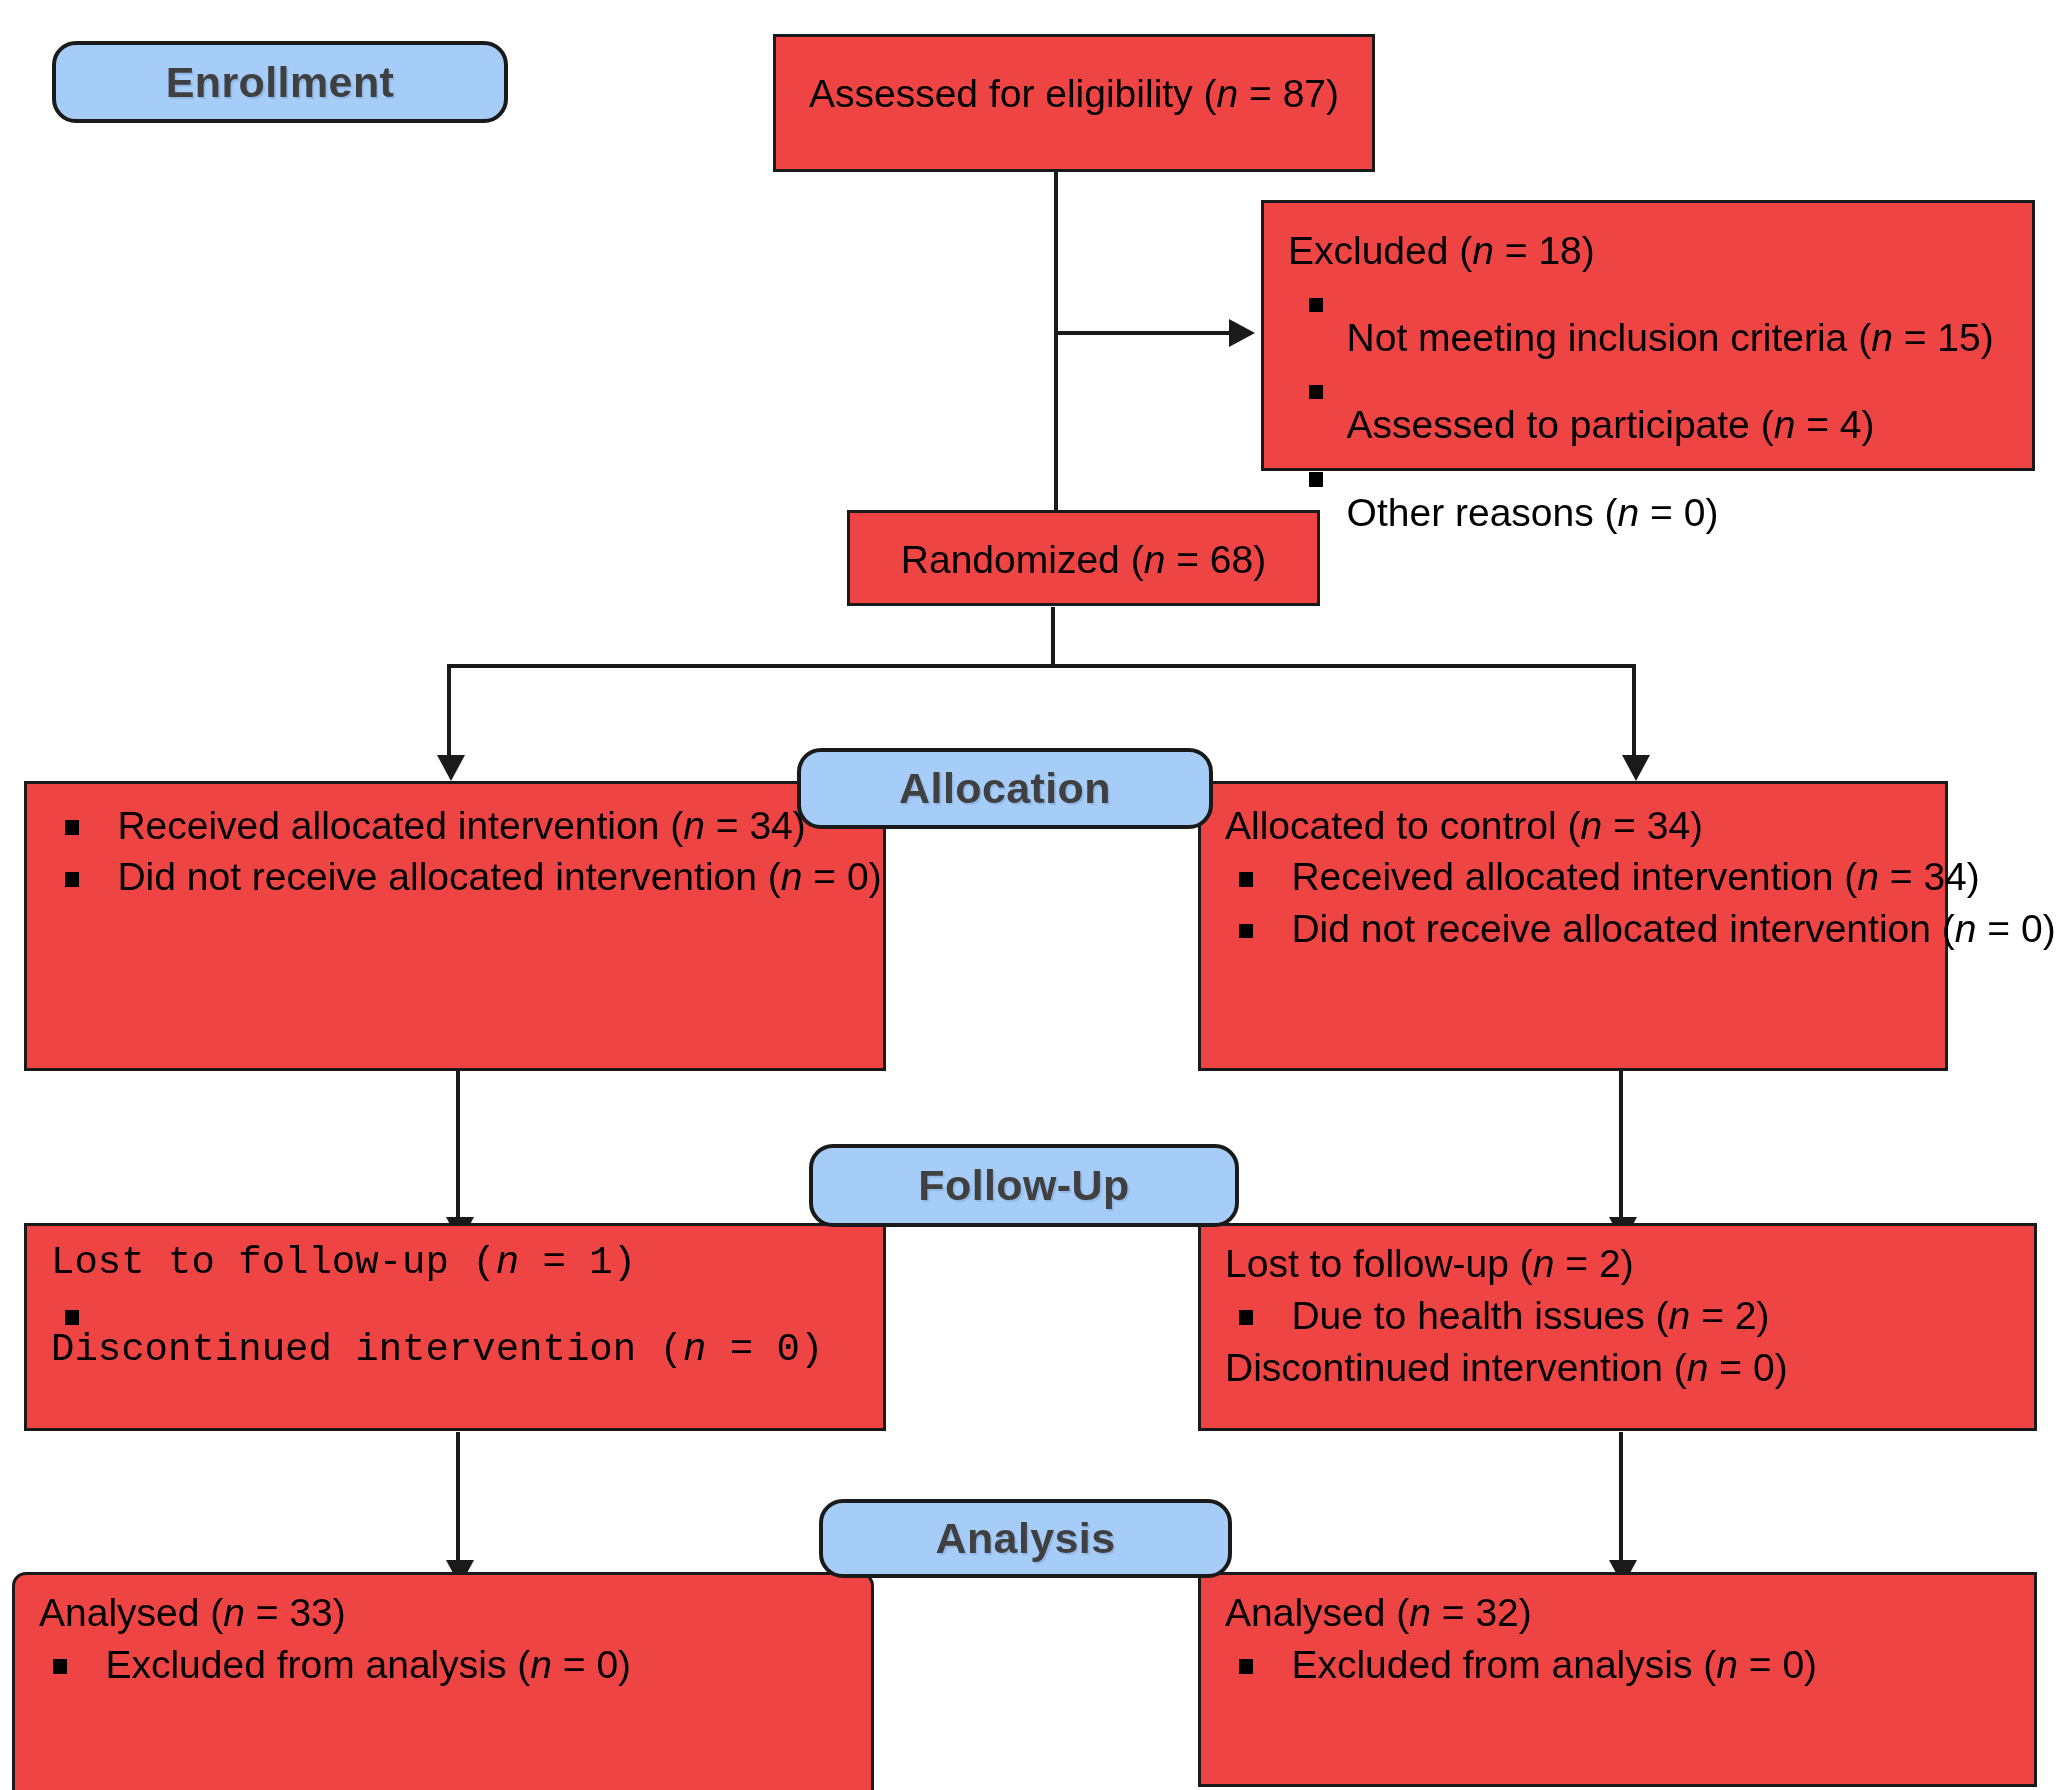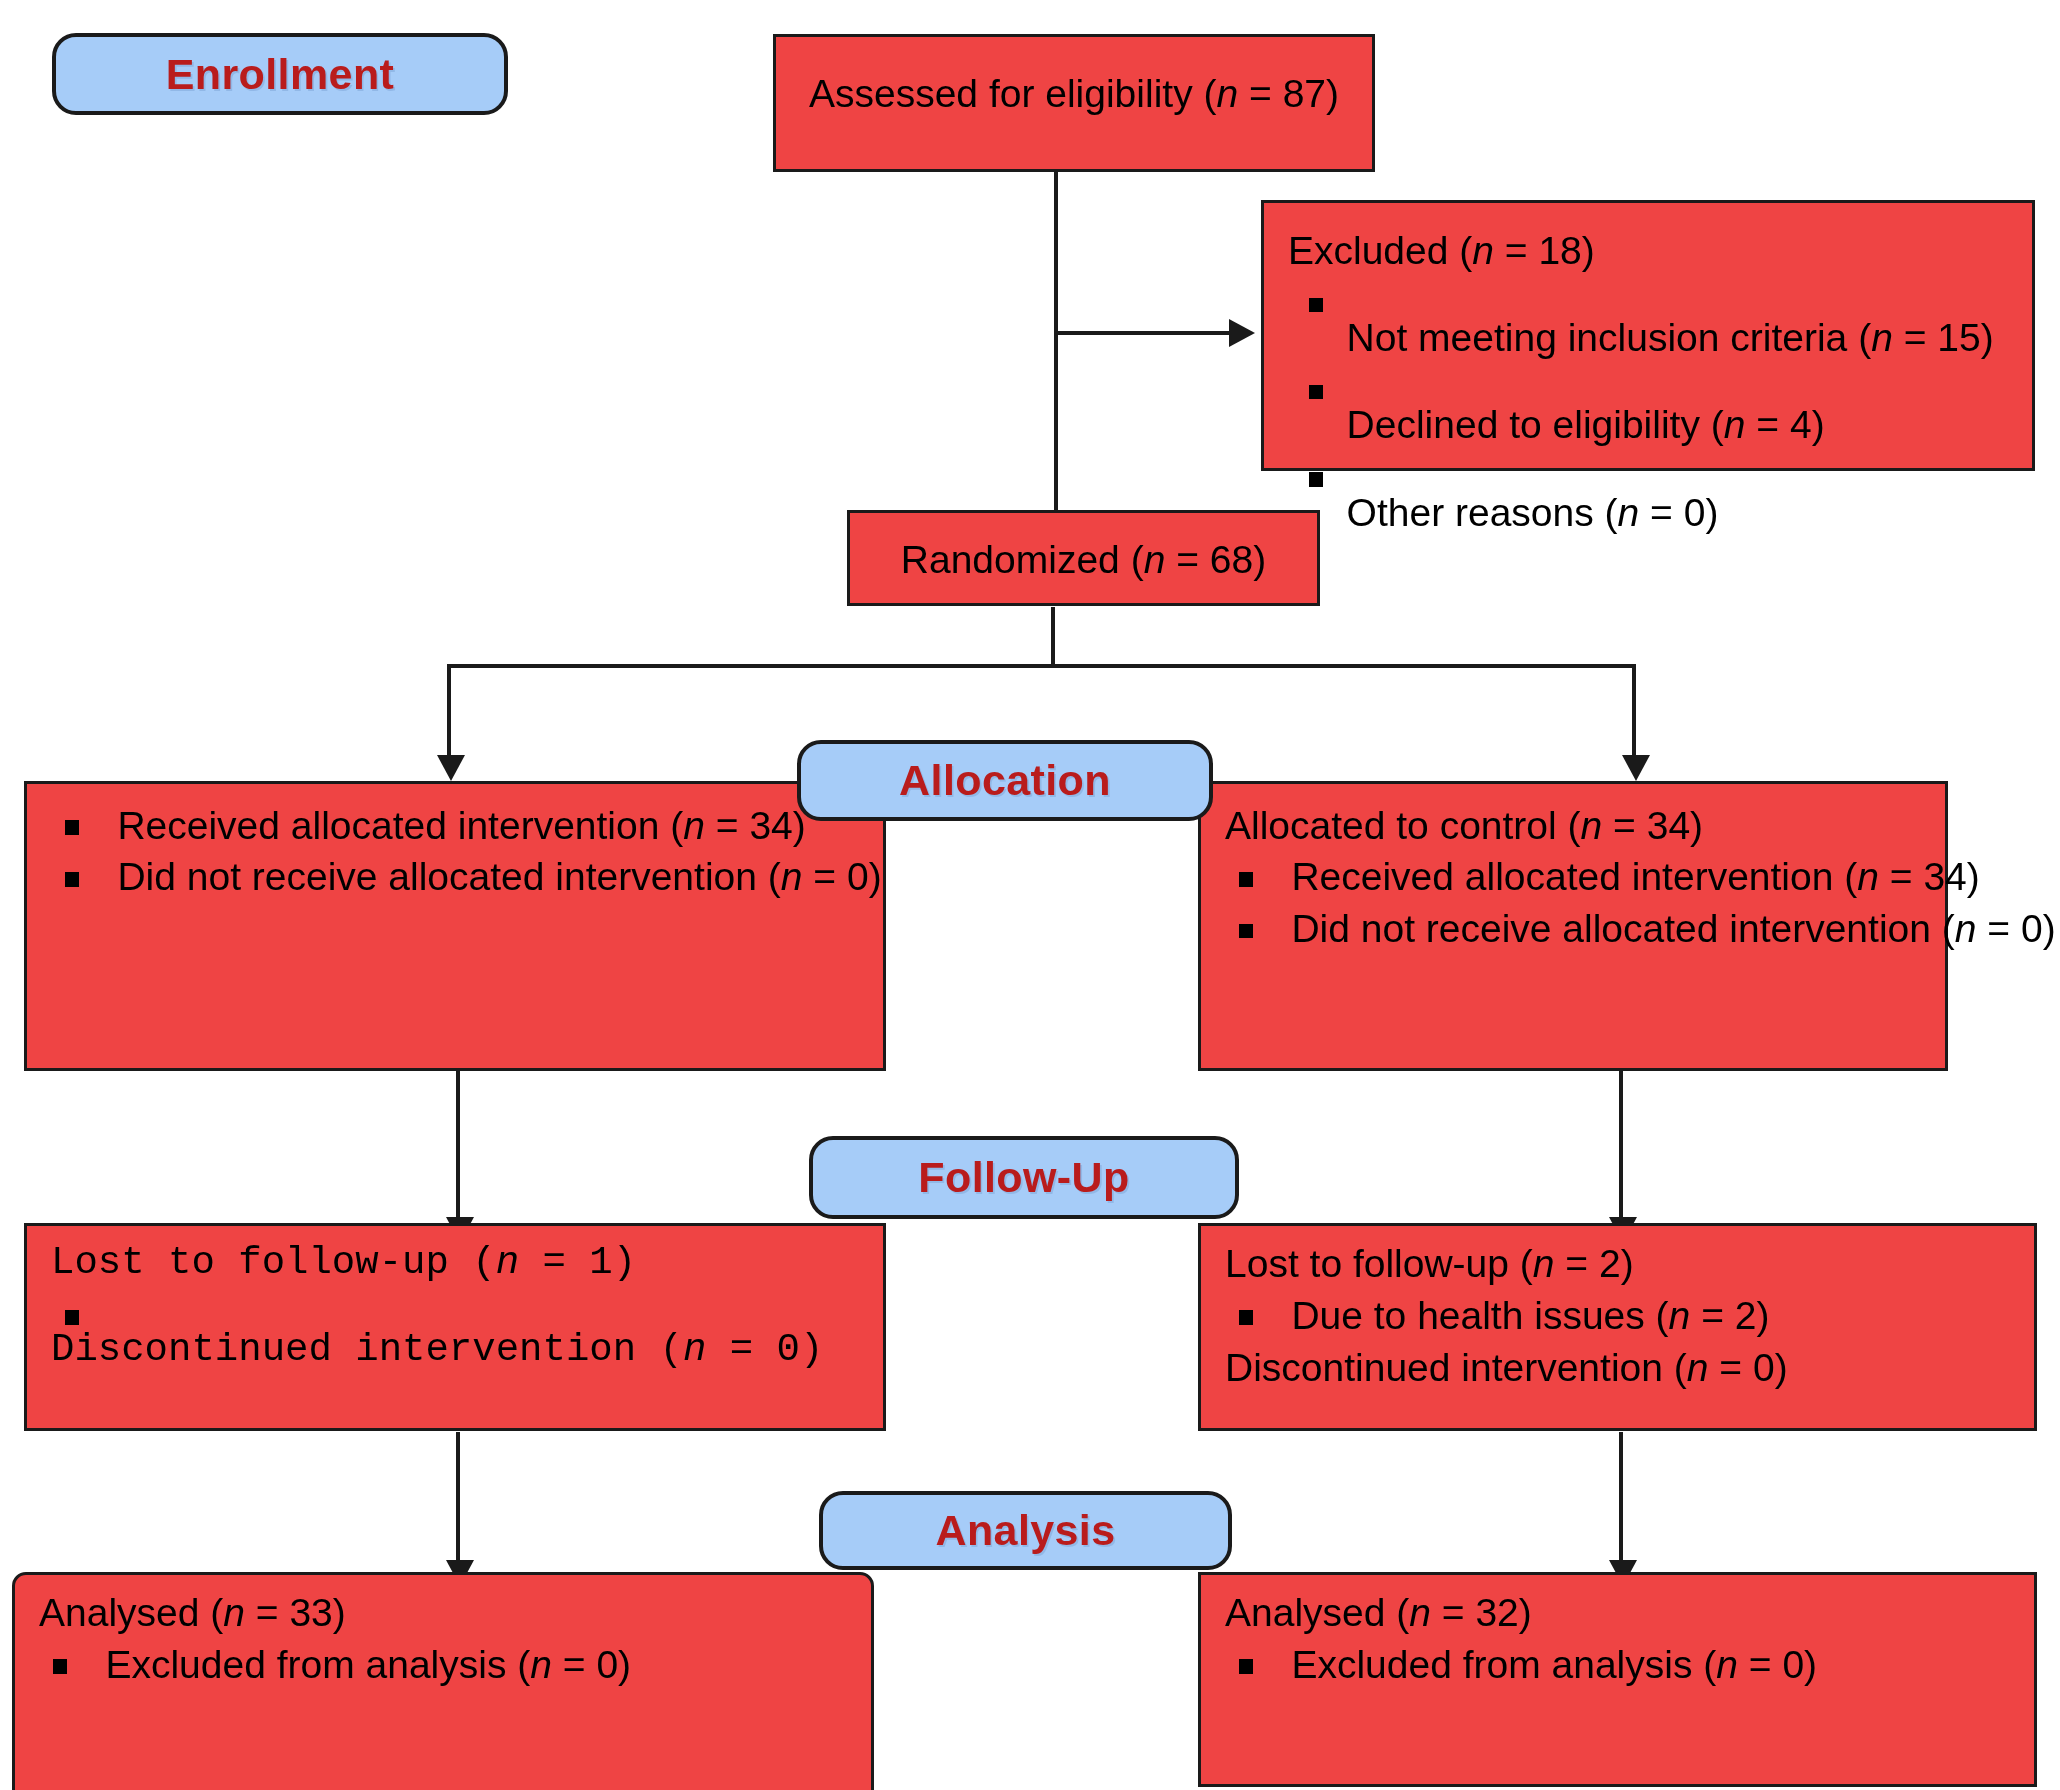--- a/index.html
+++ b/index.html
@@ -63,26 +63,27 @@
   
   .pill {
     position: absolute;
     box-sizing: border-box;
     background: #a6ccf8;
     border: 4.3px solid #1a1a1a;
     border-radius: 24px;
     display: flex;
     align-items: center;
     justify-content: center;
-    color: #b91c1c;
+    color: #404040;
     font-weight: bold;
     font-size: 43px;
     letter-spacing: 0.4px;
     text-shadow: 1.7px 1.7px 0 rgba(120,160,210,0.45);
     z-index: 5;
+    margin-top: 8px;
   }
   
   .vline {
     position: absolute;
     width: 4.3px;
     background: #1a1a1a;
   }
   .hline {
     position: absolute;
     height: 4.3px;
@@ -134,21 +135,21 @@
       </div>
       <div class="bullet-row indent-2">
         <span class="bullet-mark"></span>
         <span class="bullet-text">
           <span>Not meeting inclusion criteria</span>&nbsp;(<em class="n">n</em>&nbsp;=&nbsp;<span>15</span>)
         </span>
       </div>
       <div class="bullet-row indent-2">
         <span class="bullet-mark"></span>
         <span class="bullet-text">
-          <span>Declined to eligibility</span>&nbsp;(<em class="n">n</em>&nbsp;=&nbsp;<span>4</span>)
+          <span>Assessed to participate</span>&nbsp;(<em class="n">n</em>&nbsp;=&nbsp;<span>4</span>)
         </span>
       </div>
       <div class="bullet-row indent-2">
         <span class="bullet-mark"></span>
         <span class="bullet-text">
           <span>Other reasons</span>&nbsp;(<em class="n">n</em>&nbsp;=&nbsp;<span>0</span>)
         </span>
       </div>
     </div>
   </div>

